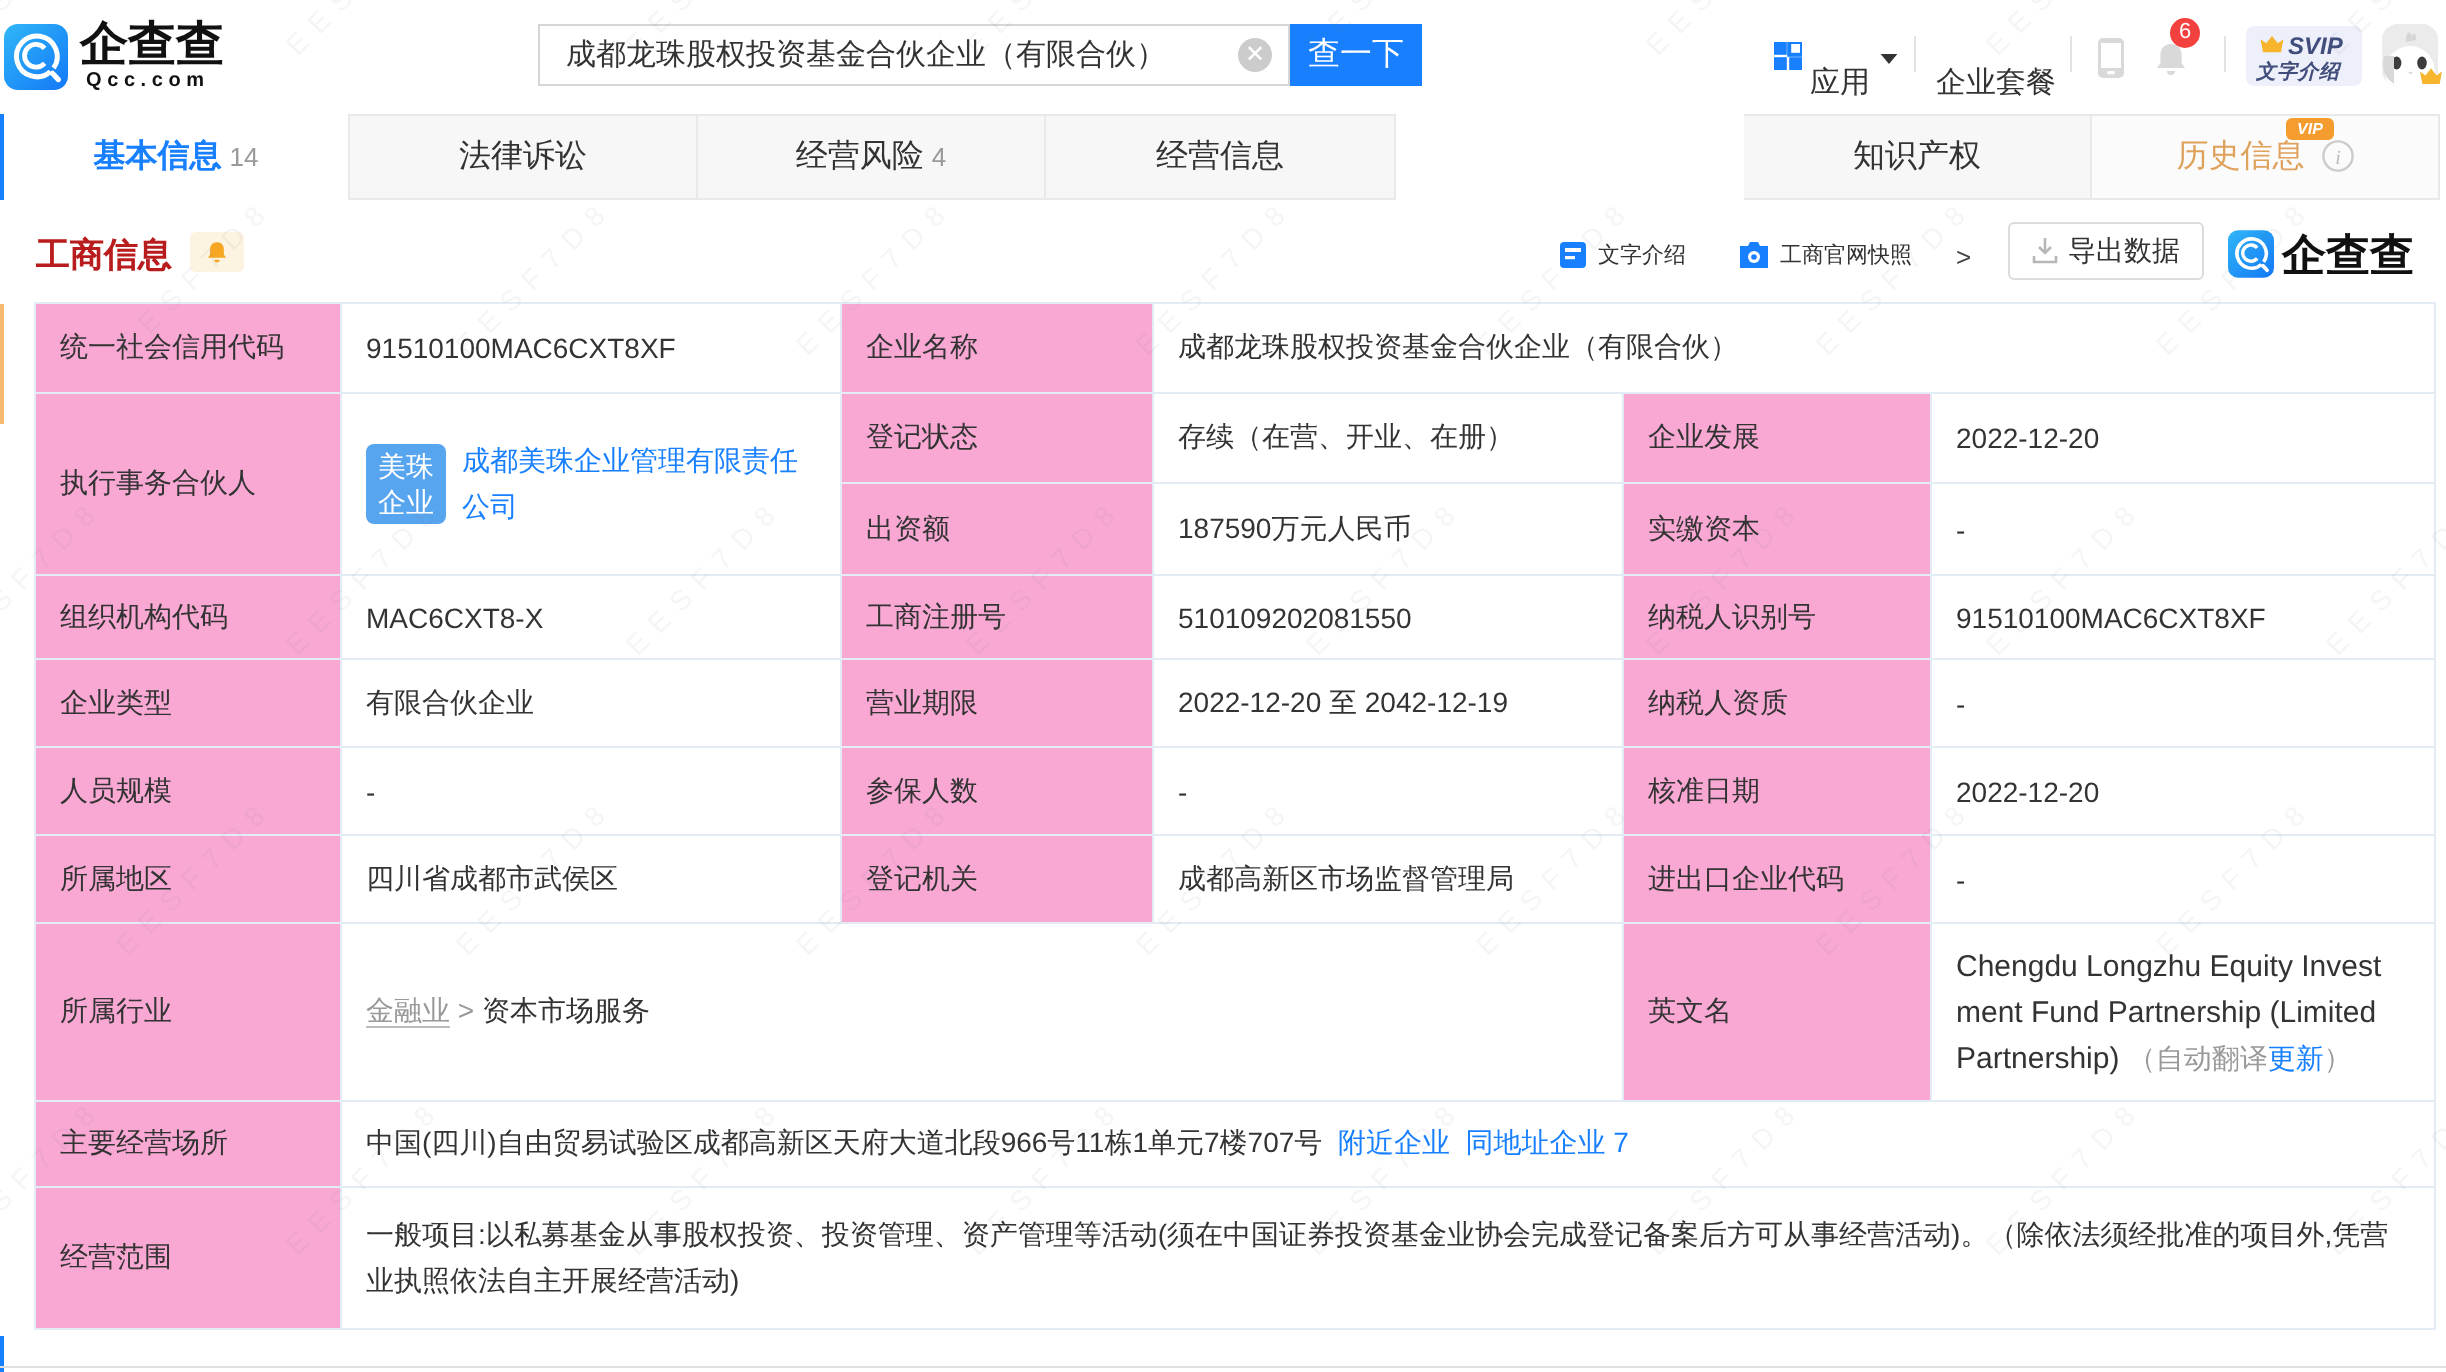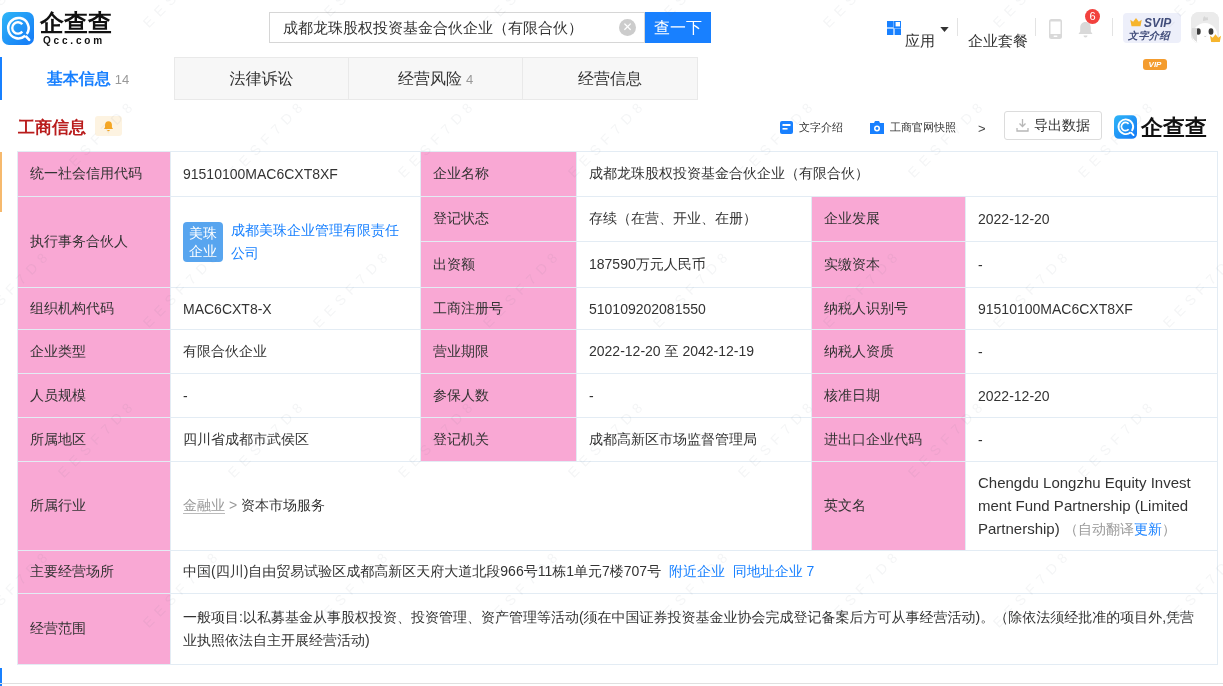--- a/index.html
+++ b/index.html
@@ -121,20 +121,27 @@
   <svg class="abs" style="left:1210px;top:34px" width="11" height="9" viewBox="0 0 14 11">
       <path d="M0 2 L3.5 4.5 L7 0 L10.5 4.5 L14 2 L12.5 10 L1.5 10 Z" fill="#f6b52d"></path>
     </svg>
 </div>
 
 <div id="tabs">
   <div class="tab active" style="left:2px;width:173px;">基本信息<span class="cnt">14</span></div>
   <div class="tab" style="left:175px;width:174px;">法律诉讼</div>
   <div class="tab" style="left:349px;width:174px;">经营风险<span class="cnt">4</span></div>
   <div class="tab" style="left:523px;width:175px;">经营信息</div>
+  <div class="tab" style="left:872px;width:174px;">知识产权</div>
+  <div class="tab" style="left:1046px;width:174px;color:#dfa25d;background:#fbfbfb;">历史信息
+    <svg style="vertical-align:-3px;margin-left:4px" width="16" height="16" viewBox="0 0 16 16">
+        <circle cx="8" cy="8" r="7.3" fill="none" stroke="#ccc" stroke-width="1.2"></circle>
+        <text x="8" y="12" text-anchor="middle" font-size="10" fill="#bbb" font-style="italic" font-family="Liberation Serif">i</text>
+      </svg>
+  </div>
   <div class="abs" style="left:1143px;top:2px;width:24px;height:11px;background:#f49c2e;border-radius:3px;color:#fff;font-size:8px;font-weight:bold;font-style:italic;text-align:center;line-height:11px;">VIP</div>
 </div>
 <div id="leftbar1"></div>
 <div id="leftbar2"></div>
 <div id="leftbar3"></div>
 
 <div id="sechead"></div>
   <div id="sectitle">工商信息</div>
   <div id="bellbox"><svg width="11" height="12" viewBox="0 0 17 17" style="margin-top:4px">
       <path d="M8.5 1 C5 1 3.2 3.5 3.2 6.5 L3.2 10.5 L1.5 13 L15.5 13 L13.8 10.5 L13.8 6.5 C13.8 3.5 12 1 8.5 1 Z" fill="#f5a623"></path>

